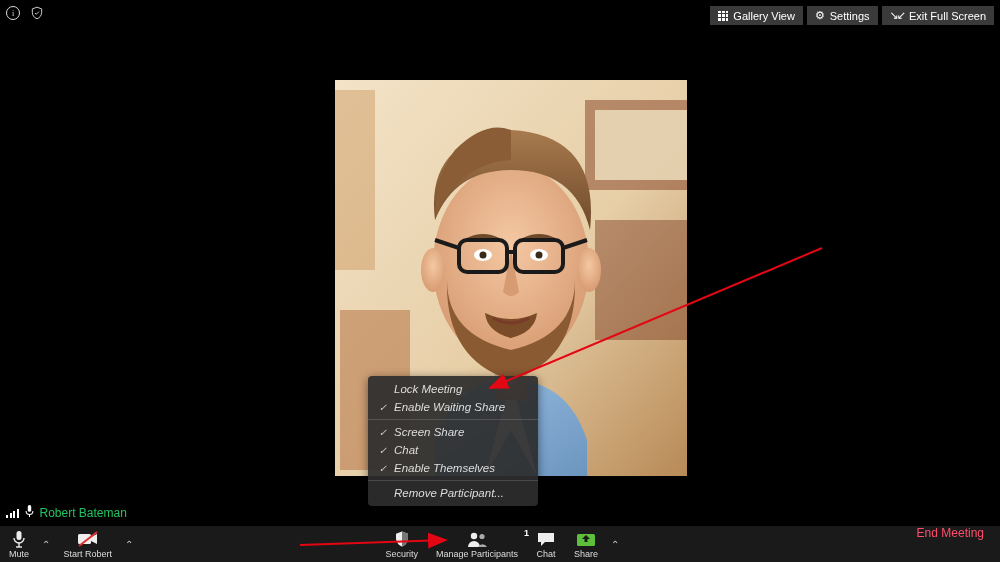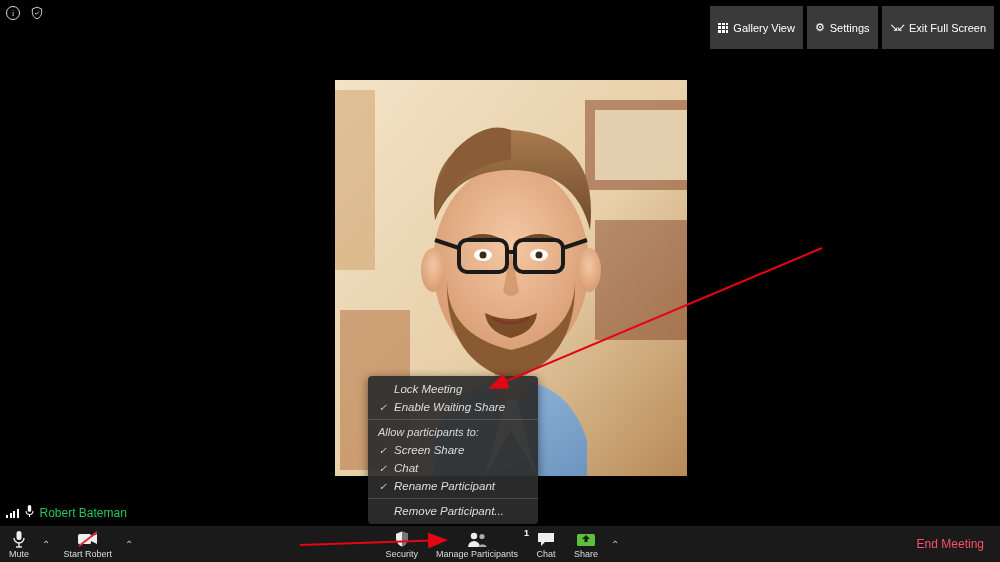--- a/index.html
+++ b/index.html
@@ -6,21 +6,21 @@
   *{box-sizing:border-box;}
 
   
   .topbar{position:absolute;top:0;left:0;width:1000px;height:28px;}
   .top-left{position:absolute;left:6px;top:6px;display:flex;gap:10px;align-items:center;}
   .icon-circle{width:14px;height:14px;border:1.3px solid #ddd;border-radius:50%;display:flex;align-items:center;justify-content:center;font-size:8px;color:#ddd;font-family:Georgia,serif;}
   .icon-shield-mini{width:14px;height:14px;position:relative;}
   .icon-shield-mini svg{width:14px;height:14px;}
 
   .top-right{position:absolute;right:6px;top:6px;display:flex;gap:4px;}
-  .tr-btn{background:#3a3a3a;color:#fff;border:none;padding:15px 8px;font-size:11px;display:flex;align-items:center;gap:5px;cursor:pointer;}
+  .tr-btn{background:#3a3a3a;color:#fff;border:none;padding:3px 8px;font-size:11px;display:flex;align-items:center;gap:5px;cursor:pointer;}
   .grid-icon{width:10px;height:10px;display:grid;grid-template-columns:repeat(3,1fr);grid-template-rows:repeat(3,1fr);gap:1px;}
   .grid-icon span{background:#fff;}
   .gear-glyph{font-size:11px;line-height:1;}
 
   
   .name-row{position:absolute;left:6px;bottom:42px;display:flex;align-items:center;gap:6px;color:#22c55e;font-size:12px;}
   .signal-bars{display:flex;align-items:flex-end;gap:1.5px;height:10px;}
   .signal-bars span{width:2px;background:#fff;}
   .b1{height:3px;}.b2{height:5px;}.b3{height:7px;}.b4{height:9px;}
 
@@ -33,21 +33,21 @@
   .sec-menu .mi{display:flex;align-items:center;gap:6px;padding:3px 10px 3px 10px;cursor:pointer;color:#ddd;}
   .sec-menu .mi .ck{width:10px;display:inline-block;text-align:center;color:#ccc;font-size:10px;}
   .sec-menu .sep{height:1px;background:rgba(255,255,255,0.15);margin:3px 0;}
   .sec-menu .header{padding:3px 10px;color:#d9d9d9;font-size:11px;}
 
   
   .toolbar{position:absolute;left:0;bottom:0;width:1000px;height:36px;background:#1a1a1a;display:flex;align-items:stretch;}
   .tb-left{display:flex;align-items:center;}
   .tb-center{position:absolute;left:0;right:0;display:flex;justify-content:center;align-items:center;height:36px;pointer-events:none;}
   .tb-center .tb-btn{pointer-events:auto;}
-  .tb-right{position:absolute;right:10px;top:0;height:36px;display:flex;align-items:center;}
+  .tb-right{position:absolute;right:10px;top:0;height:36px;display:flex;}
 
   .tb-btn{display:flex;flex-direction:column;align-items:center;justify-content:center;color:#ddd;font-size:9px;cursor:pointer;padding:0 9px;height:36px;position:relative;}
   .tb-btn .ic{height:18px;display:flex;align-items:center;justify-content:center;}
   .tb-btn .lbl{margin-top:1px;white-space:nowrap;}
   .chev{color:#ccc;font-size:10px;padding:0 4px;cursor:pointer;height:36px;display:flex;align-items:center;}
   .badge{position:absolute;top:2px;right:-2px;color:#fff;font-size:9px;font-weight:bold;}
   .end-btn{color:#ff4d6b;font-size:12px;cursor:pointer;padding:0 6px;}
 
   
   .ic svg{display:block;}
@@ -163,32 +163,31 @@
 <div class="sec-menu">
   <div class="mi">
     <span class="ck">&nbsp;</span>
     <span>Lock Meeting</span>
   </div>
   <div class="mi">
     <span class="ck">✓</span>
     <span>Enable Waiting Share</span>
   </div>
   <div class="sep"></div>
-  <div class="header">Allow participants to:</div>
   <div class="mi">
     <span class="ck">✓</span>
     <span>Screen Share</span>
   </div>
   <div class="mi">
     <span class="ck">✓</span>
     <span>Chat</span>
   </div>
   <div class="mi">
     <span class="ck">✓</span>
-    <span>Rename Participant</span>
+    <span>Enable Themselves</span>
   </div>
   <div class="sep"></div>
   <div class="mi">
     <span class="ck">&nbsp;</span>
     <span>Remove Participant...</span>
   </div>
 </div>
 
 <div class="name-row">
   <span class="signal-bars">

